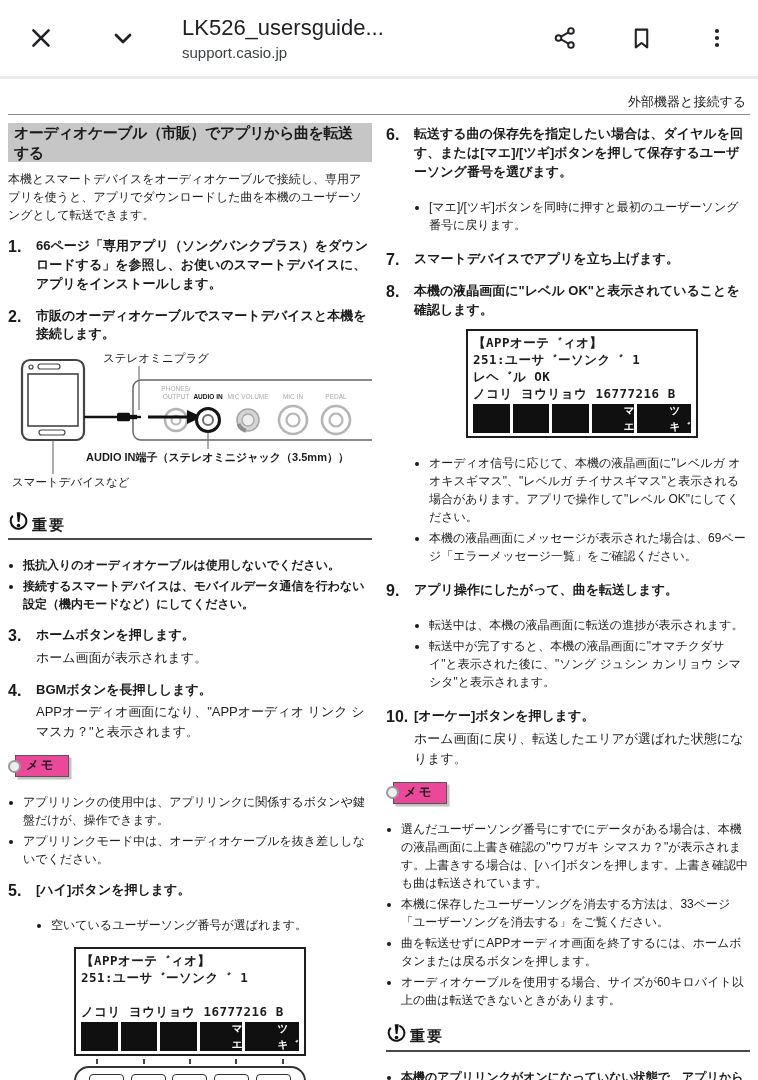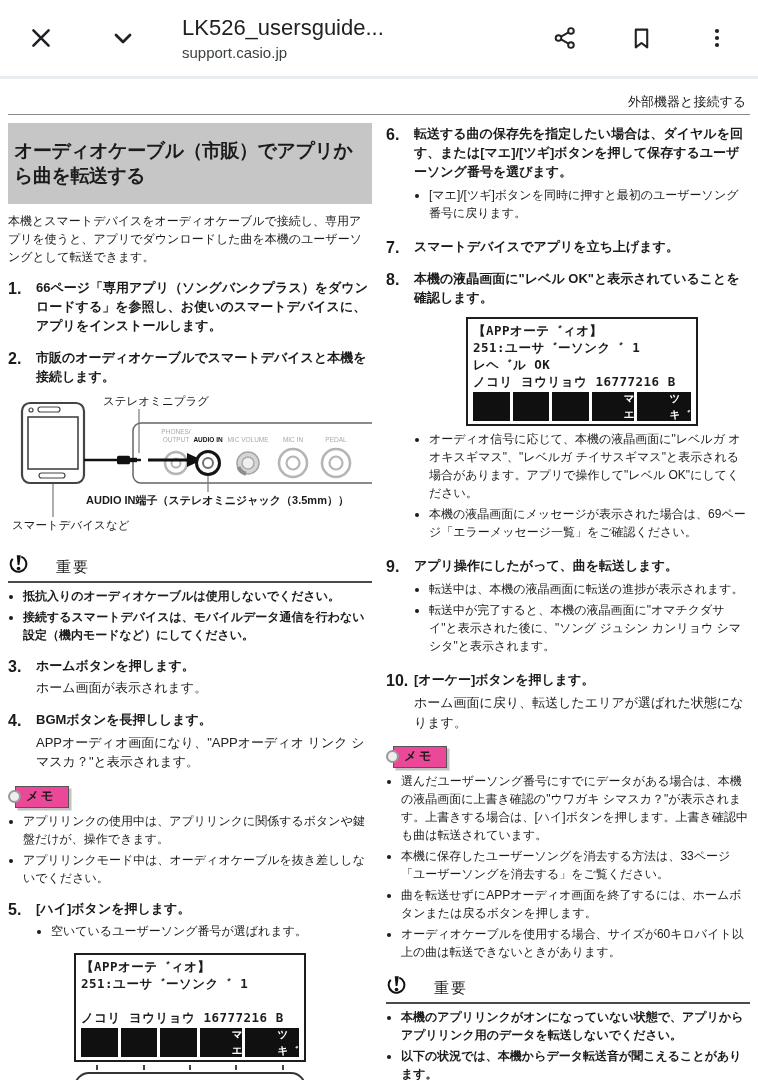--- a/index.html
+++ b/index.html
@@ -17,38 +17,38 @@
   .tb-right { display:flex; gap:42px; margin-left:10px; }
   .topbar-divider { height:3px; background:#e9edf0; }
 
   
   .doc { padding:14px 8px 0; }
   .page-header { text-align:right; font-size:13px; font-weight:normal; padding-right:4px; }
   .page-rule { border-bottom:1.5px solid #8a8a8a; margin-top:3px; }
   .cols { display:flex; gap:14px; margin-top:8px; }
   .col { width:364px; flex:0 0 364px; font-size:12px; line-height:1.5; }
 
-  .sec-title { background:#c6c6c6; font-size:19px; font-weight:bold; line-height:1.3;
-    padding:16px 6px; margin-bottom:8px; letter-spacing:-0.5px; }
+  .sec-title { background:#c6c6c6; font-size:15px; font-weight:bold; line-height:1.3;
+    padding:0 6px; margin-bottom:8px; letter-spacing:-0.5px; }
   .intro { margin-bottom:4px; }
 
   .step { display:grid; grid-template-columns:28px 1fr; margin-top:13px; }
   .step-num { font-size:16px; font-weight:bold; line-height:1.2; }
   .step-head { font-size:13px; font-weight:bold; line-height:1.45; }
   .step-desc { font-size:13px; margin-top:3px; color:#222; }
-  ul.bullets { list-style:disc; padding-left:15px; margin-top:4px; }
+  ul.bullets { list-style:disc; padding-left:15px; margin-top:16px; }
   ul.bullets li { margin-bottom:3px; }
   ul.dashes { list-style:none; padding-left:14px; }
   ul.dashes li { font-weight:bold; }
 
   
   .blk { margin-top:14px; }
   .imp-head { display:flex; align-items:flex-end; gap:4px;
     border-bottom:2px solid #4a4a4a; padding-bottom:2px; }
-  .imp-head .txt { font-size:15px; font-weight:normal; letter-spacing:2px;margin-left:24px; }
+  .imp-head .txt { font-size:15px; font-weight:bold; letter-spacing:2px; }
   .imp ul.bullets li { font-weight:bold; }
   .memo-head { display:flex; align-items:center; margin-bottom:3px; position:relative; }
   .memo-lens { width:13px; height:13px; border:2.5px solid #9a9a9a; border-radius:50%;
     background:#eee; position:relative; z-index:2; margin-right:-6px; }
   .memo-box { border:1.5px solid #555; box-shadow:2.5px 2.5px 0 #c2c2c2; background:#ec4899;
     font-size:12.5px; font-weight:bold; padding:0 12px 1px 10px; letter-spacing:2px; }
 
   
   .lcd-wrap { width:232px; margin:10px auto 0; }
   .lcd { border:2px solid #1d1d1d; background:#fff; padding:3px 5px 3px; }

